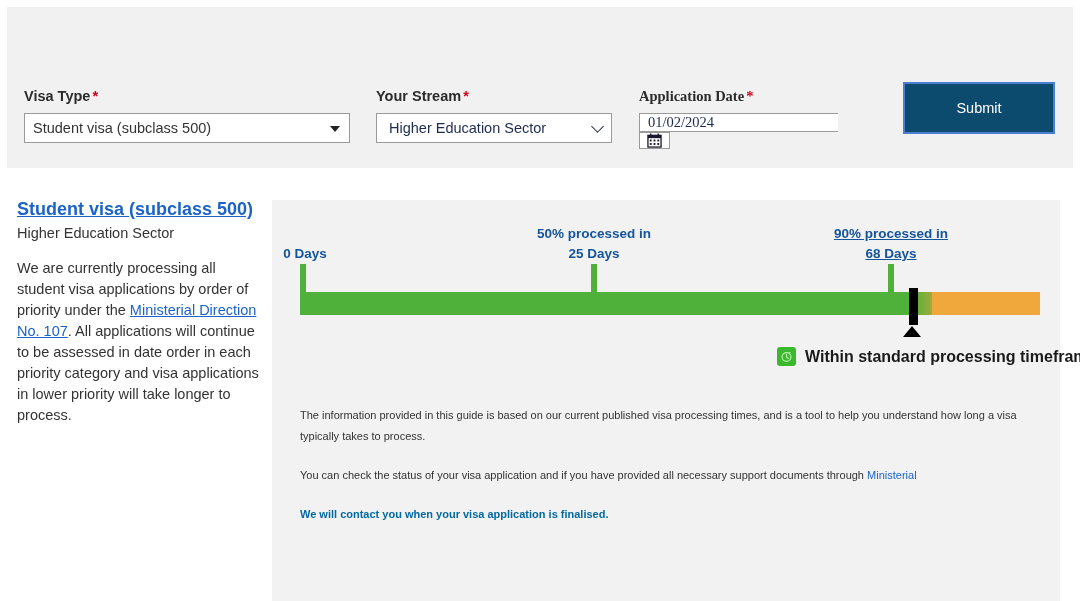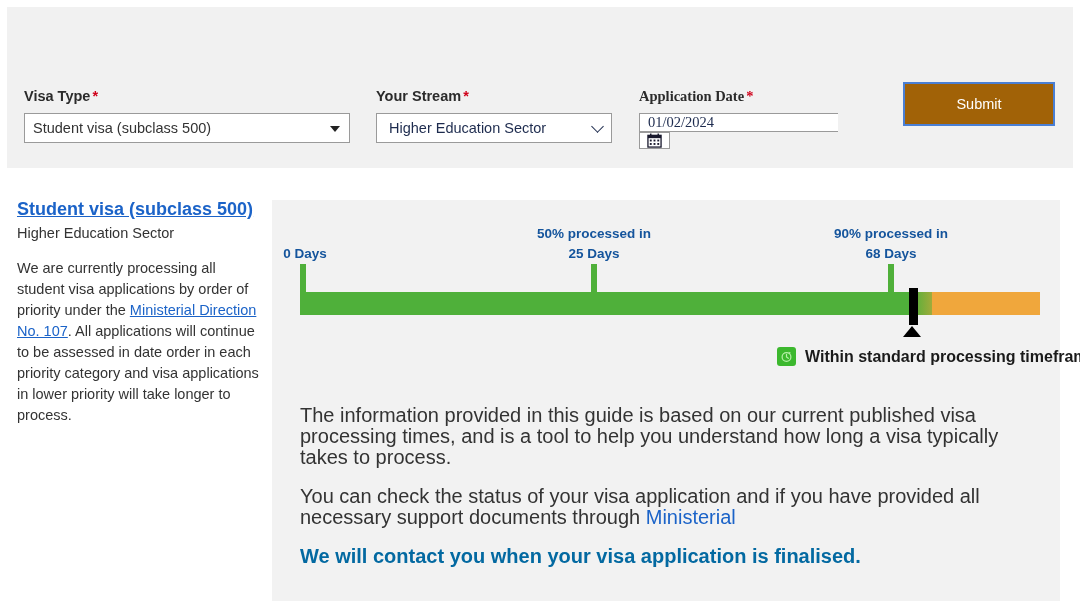--- a/index.html
+++ b/index.html
@@ -115,22 +115,22 @@
     align-items: center;
     justify-content: center;
     box-sizing: border-box;
   }
 
   .submit-btn {
     position: absolute;
     left: 896px;
     top: 75px;
     width: 152px;
-    height: 44px;
-    background: #a16207;
+    height: 52px;
+    background: #0c4a6e;
     border: 2px solid #4a7fd4;
     color: #ffffff;
     font-size: 14.5px;
     font-family: "Liberation Sans", sans-serif;
     cursor: pointer;
     display: flex;
     align-items: center;
     justify-content: center;
     box-sizing: border-box;
   }
@@ -272,21 +272,21 @@
   }
 
   
   .panel-body {
     position: absolute;
     left: 28px;
     top: 205px;
     width: 745px;
   }
   .panel-para {
-    font-size: 20px;
+    font-size: 11px;
     color: #333;
     line-height: 21px;
     margin: 0 16px 18px 0;
   }
   .panel-para.bold {
     font-weight: bold;
     color: #0369a1;
   }
   .link-plain {
     color: #1b63c8;
@@ -368,21 +368,21 @@
       <span>0 Days</span>
     </div>
 
     <div class="tick" style="left:319px;"></div>
     <div class="tick-label" style="left:232px; top:24px; width:180px;">
       <span>50% processed in</span><br>
       <span>25 Days</span>
     </div>
 
     <div class="tick" style="left:616px;"></div>
-    <div class="tick-label" style="left:529px; top:24px; width:180px;">
+    <div class="tick-label" style="left:529px; top:24px; width:180px;text-decoration:underline;">
       <span>90% processed in</span><br>
       <span>68 Days</span>
     </div>
 
     <div class="marker-bar" style="left:637px;"></div>
     <div class="marker-tri" style="left:631px;"></div>
 
     <div class="legend">
       <span class="legend-icon">
         <svg width="13" height="13" viewBox="0 0 16 16">

